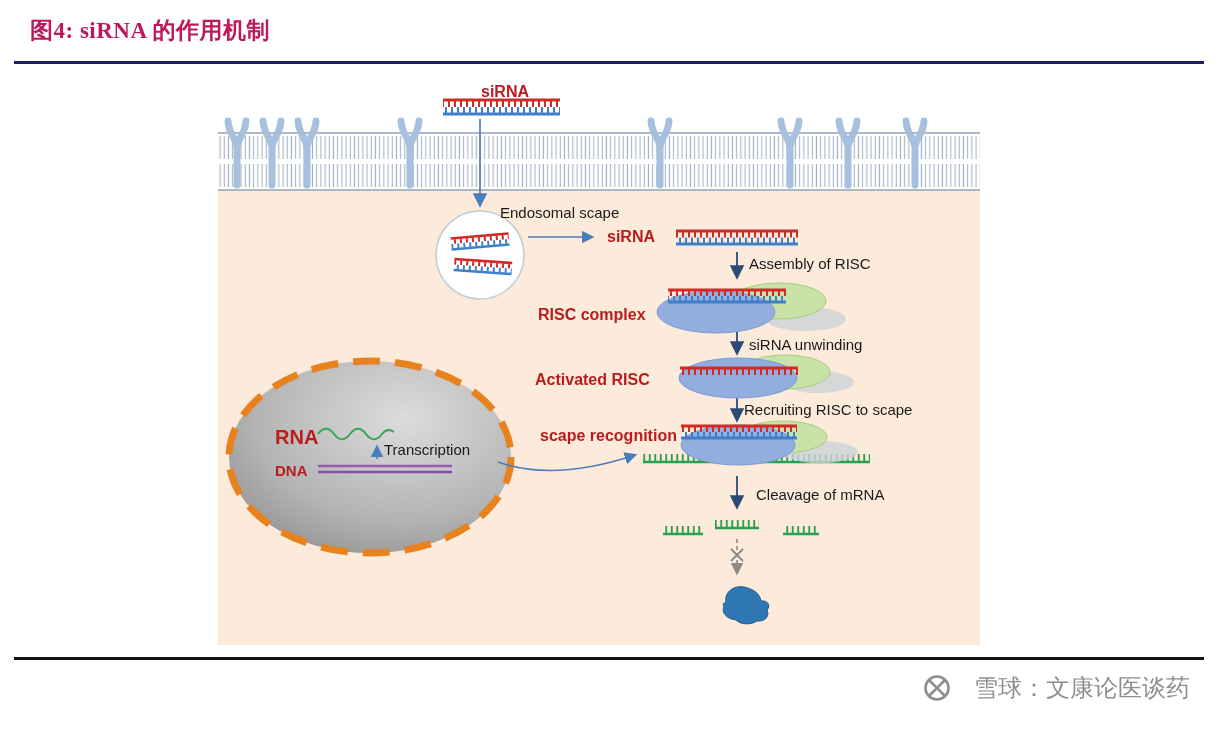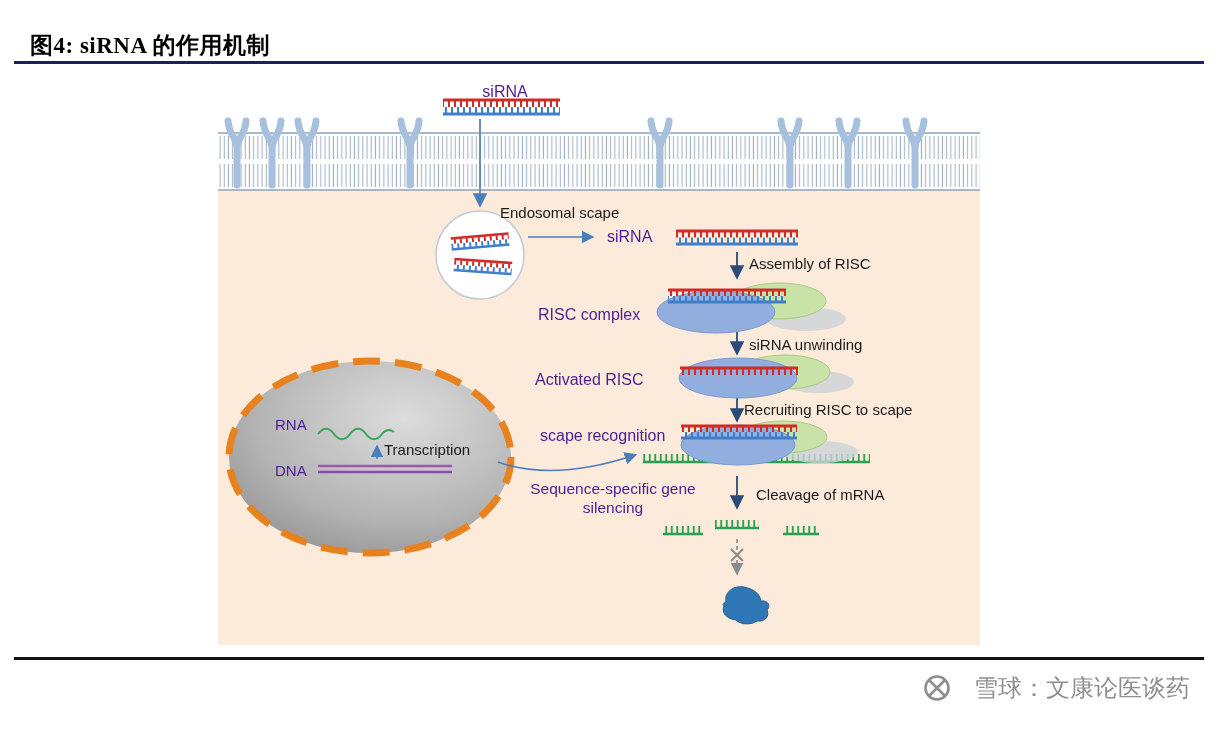--- a/index.html
+++ b/index.html
@@ -1,26 +1,26 @@
 <!DOCTYPE html>
 <html><head>
 <meta charset="utf-8">
 <style>
   *{margin:0;padding:0;box-sizing:border-box}
   html,body{width:1218px;height:736px;background:#fff;overflow:hidden;
     font-family:"Liberation Sans",sans-serif}
   .page{position:absolute;inset:0;width:1218px;height:736px;background:#fff}
-  .fig-title{position:absolute;left:30px;top:30px;font:bold 23px "Liberation Serif",serif;
-    color:#000000;letter-spacing:.5px}
+  .fig-title{position:absolute;left:30px;top:15px;font:bold 23px "Liberation Serif",serif;
+    color:#be185d;letter-spacing:.5px}
   .rule-top{position:absolute;left:14px;top:61px;width:1190px;height:3px;background:#1b2065}
   .rule-bottom{position:absolute;left:14px;top:657px;width:1190px;height:3px;background:#141414}
   .diagram{position:absolute;left:218px;top:85px;width:762px;height:560px}
   .diagram svg.scene{position:absolute;left:0;top:0}
   .lbl{position:absolute;font-size:15px;color:#1a1a1a;white-space:nowrap;line-height:18px}
-  .b{font-weight:normal;font-size:16px;color:#4c1d95}
+  .b{font-weight:bold;font-size:16px;color:#b91c1c}
   .wrap{white-space:normal;text-align:center;line-height:19px}
   .right{text-align:left}
   .source{position:absolute;left:30px;top:671px;font:21px "Liberation Serif",serif;color:#000}
   .watermark{position:absolute;right:28px;top:672px;display:flex;align-items:center;gap:22px;
     color:#8e8e8e;font:24px "DejaVu Serif",serif}
 </style>
 </head>
 <body>
 
 <div class="page">
@@ -187,24 +187,23 @@
 
     <div class="lbl b" style="left:254px;top:-2px;width:66px;text-align:center">siRNA</div>
     <div class="lbl" style="left:282px;top:119px">Endosomal scape</div>
     <div class="lbl b" style="left:389px;top:143px">siRNA</div>
     <div class="lbl" style="left:531px;top:170px">Assembly of RISC</div>
     <div class="lbl b right" style="left:320px;top:221px;width:132px">RISC complex</div>
     <div class="lbl" style="left:531px;top:251px">siRNA unwinding</div>
     <div class="lbl b right" style="left:317px;top:286px;width:140px">Activated RISC</div>
     <div class="lbl" style="left:526px;top:316px">Recruiting RISC to scape</div>
     <div class="lbl b" style="left:322px;top:342px">scape recognition</div>
-    <div class="lbl b" style="left:57px;top:331px;font-size:15px">RNA</div>
+    <div class="lbl b" style="left:57px;top:343px;font-size:20px">RNA</div>
     <div class="lbl" style="left:166px;top:356px">Transcription</div>
     <div class="lbl b" style="left:57px;top:377px;font-size:15px">DNA</div>
-    <div class="lbl b wrap" style="left:300px;top:394px;width:190px;font-size:15.5px">Sequence-specific gene silencing</div>
     <div class="lbl" style="left:538px;top:401px">Cleavage of mRNA</div>
   </div>
 
   <div class="rule-bottom"></div>
 
   <div class="watermark">
     <svg width="30" height="30" viewBox="0 0 30 30">
       <circle cx="15" cy="15" r="11.5" fill="none" stroke="#8e8e8e" stroke-width="2.6"></circle>
       <path d="M7.5,7.5 L22.5,22.5 M22.5,7.5 L7.5,22.5" stroke="#8e8e8e" stroke-width="2.6" stroke-linecap="round"></path>
     </svg>

